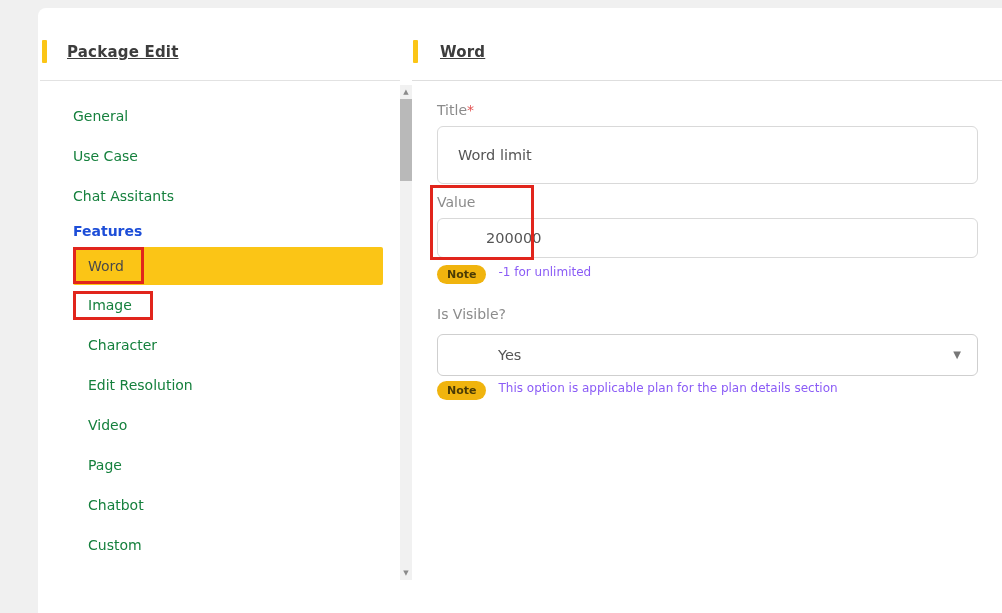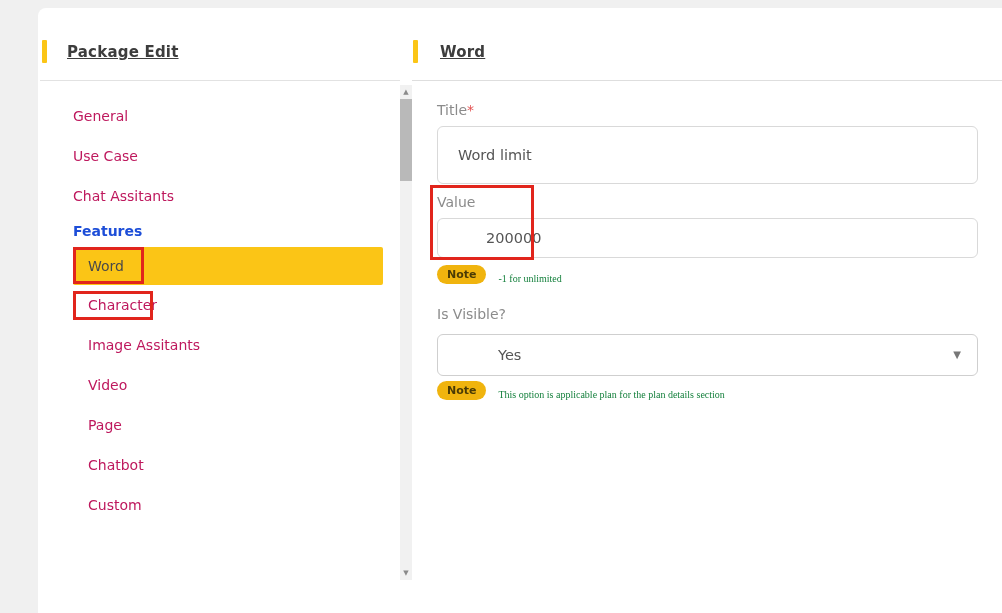--- a/index.html
+++ b/index.html
@@ -38,21 +38,21 @@
   .divider{position:absolute;top:80px;height:1px;background:#e2e2e2;}
   #divider-left{left:40px;width:360px;}
   #divider-right{left:412px;width:590px;background:#dedede;}
 
   
   .sidebar-list{
     position:absolute;left:40px;top:85px;width:360px;height:495px;
     overflow:hidden;padding-top:11px;
   }
   .sb-item{
-    font-size:14px;color:#be185d;white-space:nowrap;cursor:pointer;
+    font-size:14px;color:#15803d;white-space:nowrap;cursor:pointer;
   }
   .sb-item.top{height:40px;line-height:40px;padding-left:33px;}
   .sb-item.section{
     height:31px;line-height:31px;padding-left:33px;
     font-weight:bold;color:#1d4ed8;cursor:default;
   }
   .sb-item.sub{height:40px;line-height:40px;padding-left:48px;}
   .sb-item.selected{
     background:var(--accent-yellow);
     height:38px;line-height:38px;
@@ -98,30 +98,30 @@
   }
   .select-value{
     position:absolute;left:20px;top:0;height:40px;line-height:40px;
     font-size:14.5px;color:#555;margin-left:40px;
   }
   .select-caret{
     position:absolute;right:16px;top:0;height:40px;line-height:40px;
     font-size:10px;color:#777;
   }
   .note-row{
-    position:absolute;left:437px;display:flex;align-items:flex-end;gap:12px;
+    position:absolute;left:437px;display:flex;align-items:flex-start;gap:12px;
   }
   #note-value{top:265px;}
   #note-visible{top:381px;}
   .note-pill{
     background:var(--badge-yellow);color:#4a3b05;
     font-size:11px;font-weight:bold;line-height:1;
     padding:4px 10px 4px 10px;border-radius:10px;
   }
-  .note-text{font-size:10px;color:#15803d;font-family:Liberation Serif, serif;}
+  .note-text{font-size:12px;color:#8b5cf6;}
 
   
   .anno{
     position:absolute;border:3px solid var(--annotation-red);
     background:transparent;pointer-events:none;z-index:10;
   }
   #anno-word{left:73px;top:247px;width:71px;height:37px;}
   #anno-image{left:73px;top:291px;width:80px;height:29px;}
   #anno-value{left:430px;top:185px;width:104px;height:75px;}
 </style>
@@ -134,22 +134,23 @@
   <div class="accent-bar" id="bar-left"></div>
   <div class="panel-title" id="title-left">Package Edit</div>
   <div class="divider" id="divider-left"></div>
 
   <div class="sidebar-list" id="sidebar-list">
       <div class="sb-item top">General</div>
       <div class="sb-item top">Use Case</div>
       <div class="sb-item top">Chat Assitants</div>
       <div class="sb-item section">Features</div>
       <div class="sb-item sub selected">Word</div>
+      <div class="sb-item sub">Image</div>
       <div class="sb-item sub">Character</div>
-      <div class="sb-item sub">Image Assitants</div>
+      <div class="sb-item sub">Edit Resolution</div>
       <div class="sb-item sub">Video</div>
       <div class="sb-item sub">Page</div>
       <div class="sb-item sub">Chatbot</div>
       <div class="sb-item sub">Custom</div>
     </div>
 
   <div class="scrollbar-track"></div>
   <div class="scroll-btn" id="scroll-up">▲</div>
   <div class="scroll-thumb"></div>
   <div class="scroll-btn" id="scroll-down">▼</div>

